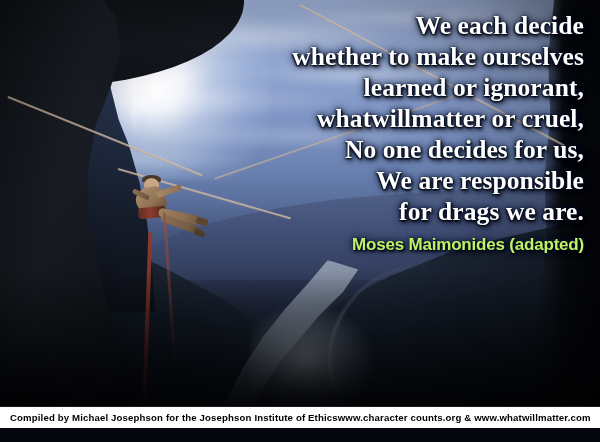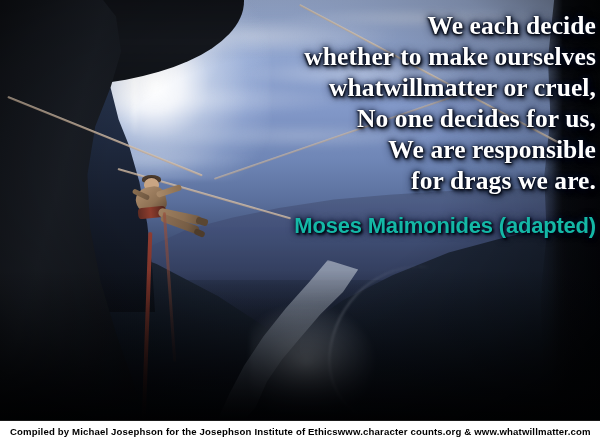--- a/index.html
+++ b/index.html
@@ -268,61 +268,61 @@
     background: #5a4632; border-radius: 3px; transform: rotate(16deg);
   }
   .cl-foot2 {
     position: absolute; left: 76px; top: 54px; width: 11px; height: 6px;
     background: #4e3c2b; border-radius: 3px; transform: rotate(24deg);
   }
 
   
   .quote-block {
     position: absolute;
-    right: 4px;
+    right: 16px;
     top: 10px;
     width: 420px;
     text-align: right;
   }
   .quote-line {
     font-family: "Liberation Serif", serif;
     font-weight: bold;
     font-size: 25.5px;
     line-height: 31px;
     color: #ffffff;
     letter-spacing: 0.1px;
     white-space: nowrap;
     text-shadow:
       0 0 5px rgba(6,16,42,0.95),
       0 0 10px rgba(6,16,42,0.85),
       1px 1px 2px rgba(0,0,0,0.95),
       -1px 1px 2px rgba(0,0,0,0.8),
       2px 3px 4px rgba(0,0,0,0.7);
   }
   .attribution {
-    margin-top: 20px;
+    margin-top: 8px;
     font-family: "Liberation Sans", sans-serif;
     font-weight: bold;
-    font-size: 22px;
+    font-size: 17px;
     line-height: 20px;
-    color: #14b8a6;
+    color: #bef264;
     letter-spacing: -0.2px;
     white-space: nowrap;
     text-shadow:
       0 0 5px rgba(6,16,42,0.95),
       0 0 9px rgba(6,16,42,0.8),
       1px 1px 2px rgba(0,0,0,0.95),
       2px 2px 3px rgba(0,0,0,0.7);
   }
 
   
   .footer {
     position: absolute;
     left: 0;
-    bottom: 0;
+    bottom: 14px;
     width: 600px;
     height: 22px;
     background: #ffffff;
     border-top: 1px solid #1a1a1a;
     display: flex;
     align-items: center;
     box-sizing: border-box;
     margin-top: 8px;
   }
   .footer-left {
@@ -391,20 +391,21 @@
     <div class="rope-hang"></div>
     <div class="rope-hang2"></div>
 
     <div class="bottom-dark"></div>
     <div class="vignette"></div>
   </div>
 
   <div class="quote-block">
     <div class="quote-line">We each decide</div>
     <div class="quote-line">whether to make ourselves</div>
+    <div class="quote-line">learned or ignorant,</div>
     <div class="quote-line">whatwillmatter or cruel,</div>
     <div class="quote-line">No one decides for us,</div>
     <div class="quote-line">We are responsible</div>
     <div class="quote-line">for drags we are.</div>
     <div class="attribution">Moses Maimonides (adapted)</div>
   </div>
 
   <div class="footer">
     <div class="footer-left">Compiled by Michael Josephson for the Josephson Institute of Ethics</div>
     <div class="footer-right">www.character counts.org &amp; www.whatwillmatter.com</div>

